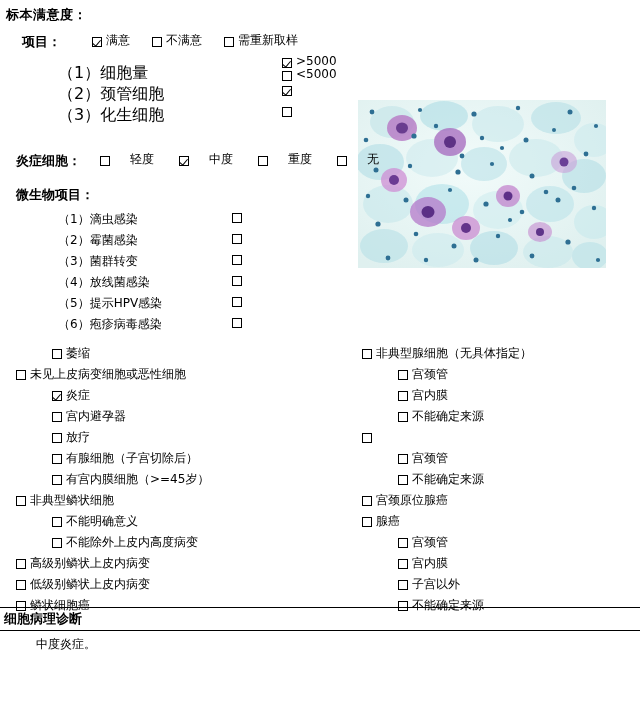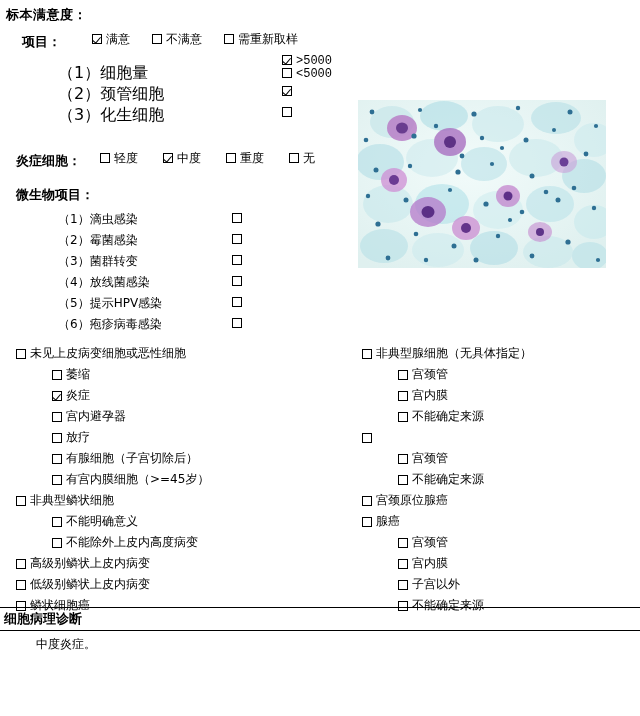--- a/index.html
+++ b/index.html
@@ -42,21 +42,21 @@
     left: 1px;
     top: 0px;
     width: 4px;
     height: 7px;
     border: solid #000;
     border-width: 0 1.4px 1.4px 0;
     transform: rotate(40deg);
   }
 
   .row { display: flex; align-items: center; }
-  .opt { display: inline-flex; align-items: flex-start; margin-right: 18px; white-space: nowrap; font-family: Liberation Mono, monospace; }
+  .opt { display: inline-flex; align-items: flex-end; margin-right: 18px; white-space: nowrap; }
   .lbl { font-size: 12px; line-height: 1.1; }
 
   
   .h-title {
     font-size: 13px;
     font-weight: bold;
     letter-spacing: 0.5px;
   }
 
   
@@ -74,21 +74,21 @@
   #sub3 { left: 58px; top: 105px; }
 
   #cell-count-opts { position: absolute; left: 282px; top: 55px; flex-direction: column; }
   #cell-count-opts .opt { margin-right: 24px; }
   #cervical-box { position: absolute; left: 282px; top: 84px; }
   #metaplastic-box { position: absolute; left: 282px; top: 105px; }
 
   
   #inflam-label { left: 16px; top: 152px; font-weight: bold; font-size: 13px; }
   #inflam-options { left: 100px; top: 153px; }
-  #inflam-options .opt { margin-right: 25px; }
+  #inflam-options .opt { margin-right: 25px; gap: 16px; }
 
   
   #micro-label { left: 16px; top: 186px; font-weight: bold; font-size: 13px; }
   .micro-line { position: absolute; left: 58px; font-size: 12px; white-space: nowrap; }
   .micro-box { position: absolute; left: 232px; }
   #m1 { top: 211px; } #mb1 { top: 211px; }
   #m2 { top: 232px; } #mb2 { top: 232px; }
   #m3 { top: 253px; } #mb3 { top: 253px; }
   #m4 { top: 274px; } #mb4 { top: 274px; }
   #m5 { top: 295px; } #mb5 { top: 295px; }
@@ -302,27 +302,27 @@
   <div class="micro-line" id="m3">（3）菌群转变</div>
   <div class="micro-box" id="mb3"><span class="cb"></span></div>
   <div class="micro-line" id="m4">（4）放线菌感染</div>
   <div class="micro-box" id="mb4"><span class="cb"></span></div>
   <div class="micro-line" id="m5">（5）提示HPV感染</div>
   <div class="micro-box" id="mb5"><span class="cb"></span></div>
   <div class="micro-line" id="m6">（6）疱疹病毒感染</div>
   <div class="micro-box" id="mb6"><span class="cb"></span></div>
 
   <div id="col-left">
+    <div class="ck-row indent1">
+      <span class="cb"></span>
+      <span class="lbl">萎缩</span>
+    </div>
     <div class="ck-row">
       <span class="cb"></span>
       <span class="lbl">未见上皮病变细胞或恶性细胞</span>
-    </div>
-    <div class="ck-row indent1">
-      <span class="cb"></span>
-      <span class="lbl">萎缩</span>
     </div>
     <div class="ck-row indent1">
       <span class="cb checked"></span>
       <span class="lbl">炎症</span>
     </div>
     <div class="ck-row indent1">
       <span class="cb"></span>
       <span class="lbl">宫内避孕器</span>
     </div>
     <div class="ck-row indent1">

